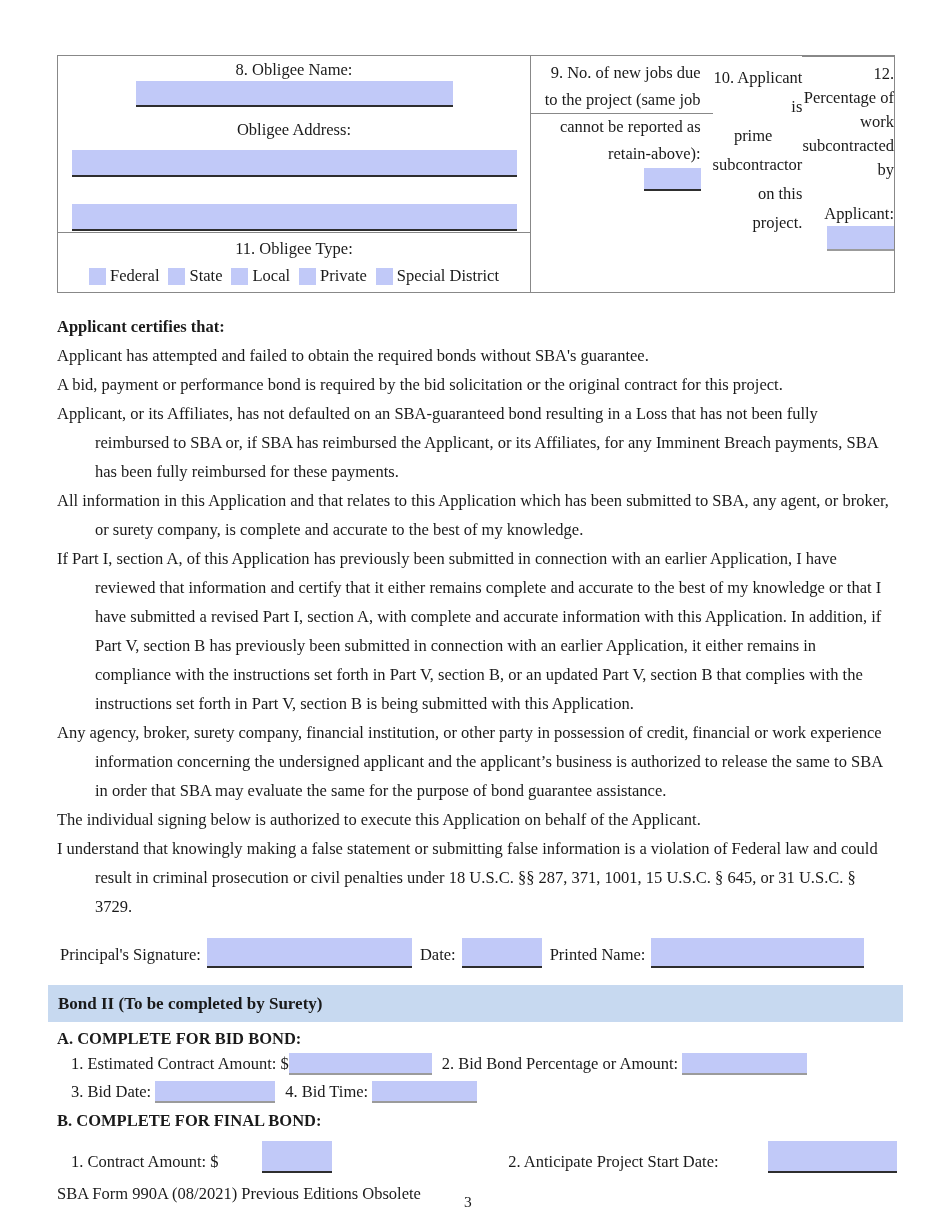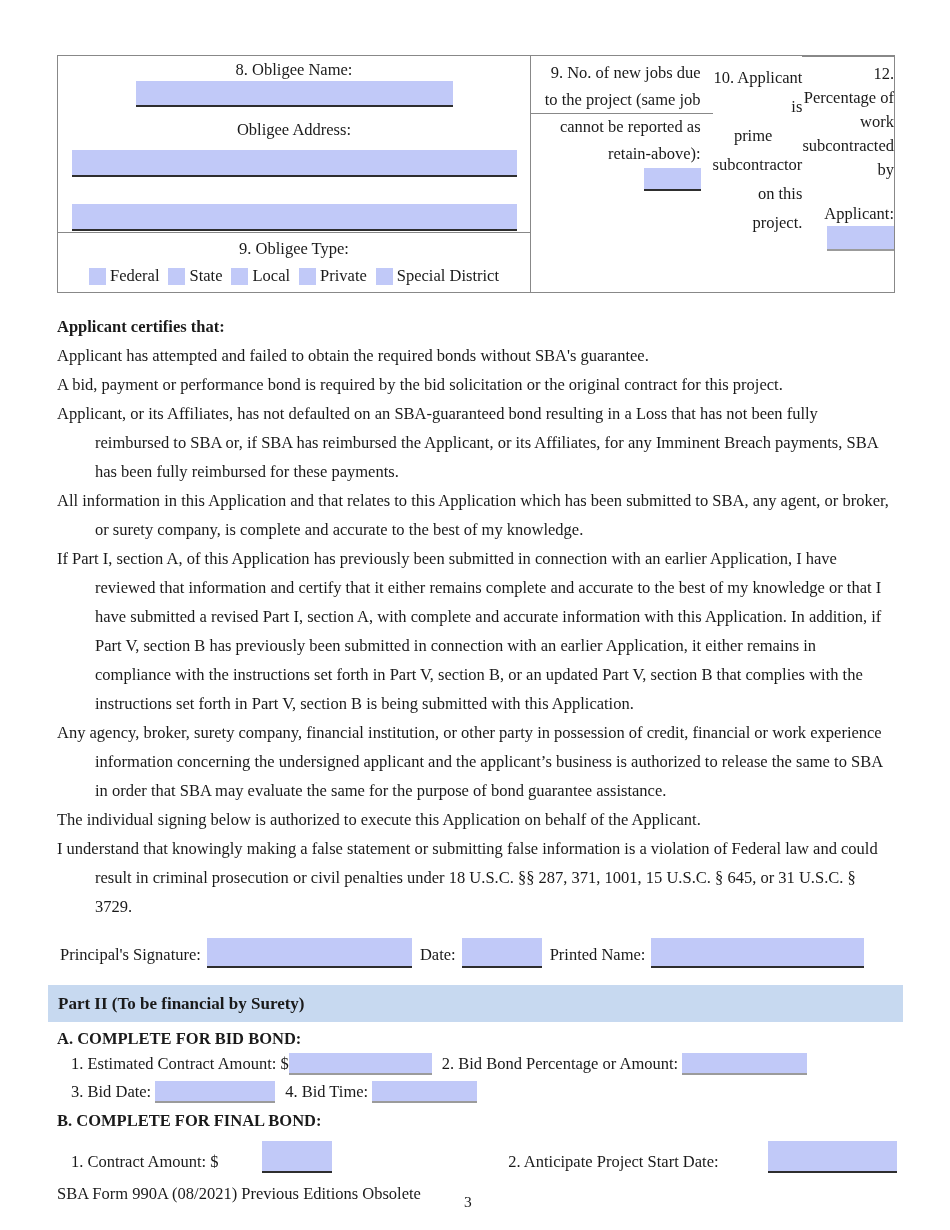--- a/index.html
+++ b/index.html
@@ -110,21 +110,21 @@
 <div id="form-table">
   <div class="col-left">
     <div class="cell-name-address">
       <span class="lbl-block">8. Obligee Name:</span>
       <span class="fld u-dark fld-name"></span>
       <span class="lbl-block addr-label">Obligee Address:</span>
       <span class="fld u-dark fld-addr"></span>
       <span class="fld u-dark fld-addr fld-addr2"></span>
     </div>
     <div class="cell-obligee-type">
-      <span class="lbl-block">9. Obligee Type:</span>
+      <span class="lbl-block">11. Obligee Type:</span>
       <div class="cb-row">
         <span class="cb-item">
           <span class="cb"></span>
           <span>Federal</span>
         </span>
         <span class="cb-item">
           <span class="cb"></span>
           <span>State</span>
         </span>
         <span class="cb-item">
@@ -178,21 +178,21 @@
 
 <div id="signature-row">
   <span class="lbl">Principal's Signature:</span>
   <span class="fld u-dark fld-sig"></span>
   <span class="lbl ml8">Date:</span>
   <span class="fld u-dark fld-date"></span>
   <span class="lbl ml8">Printed Name:</span>
   <span class="fld u-dark fld-printed"></span>
 </div>
 
-<div id="part2-bar">Part II (To be financial by Surety)</div>
+<div id="part2-bar">Bond II (To be completed by Surety)</div>
 
 <div id="section-a" class="section">
   <h4>A. COMPLETE FOR BID BOND:</h4>
   <div class="frow">
     <span class="lbl">1. Estimated Contract Amount: $</span>
     <span class="fld u-gray fld-a fld-est"></span>
     <span class="lbl ml10">2. Bid Bond Percentage or Amount:</span>
     <span class="fld u-gray fld-a fld-pct"></span>
   </div>
   <div class="frow frow-2">

